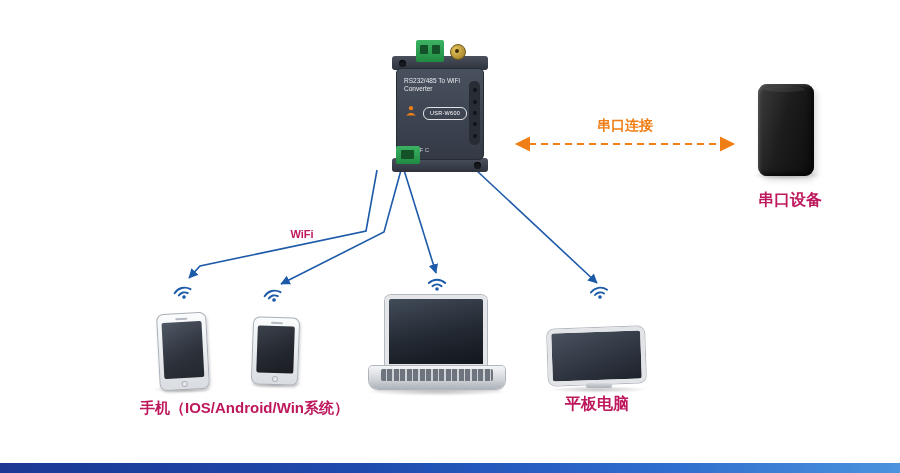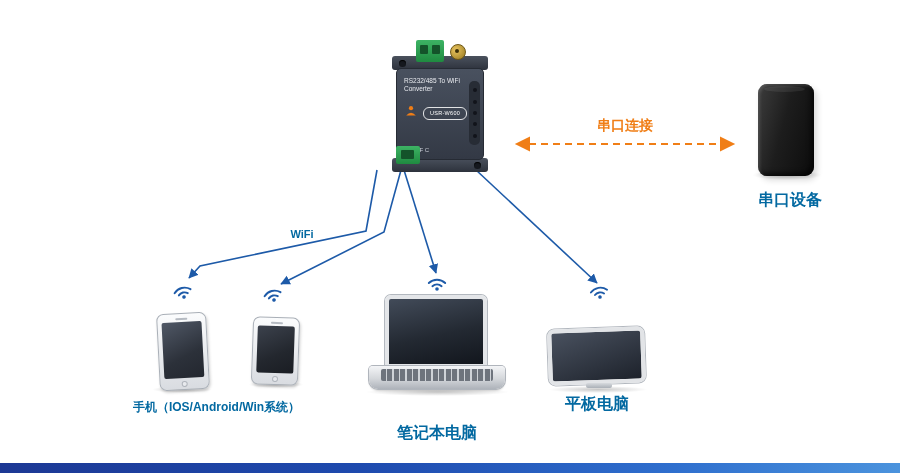--- a/index.html
+++ b/index.html
@@ -3,21 +3,21 @@
 <meta charset="utf-8">
 <style>
   html,body{margin:0;padding:0;background:#ffffff;}
   #stage{position:relative;width:900px;height:473px;background:#ffffff;overflow:hidden;
          font-family:"Liberation Sans","DejaVu Sans",sans-serif;}
   .abs{position:absolute;}
   svg.overlay{position:absolute;left:0;top:0;z-index:1;}
   .blue{fill:none;stroke:#1d5aa8;stroke-width:1.6px;}
   .orange{fill:none;stroke:#f07e16;stroke-width:2.2px;}
 
-  .label{position:absolute;z-index:3;color:#0369a1;font-size:16px;font-weight:600;text-align:center;}
+  .label{position:absolute;z-index:3;color:#be185d;font-size:16px;font-weight:600;text-align:center;}
   .label.orange-text{color:#f07e16;font-size:14px;}
 
   
   .converter{left:392px;top:40px;width:96px;height:136px;z-index:2;}
   .term{position:absolute;background:linear-gradient(#3db364,#1f8a40);border-radius:2px;z-index:3;}
   .term-top{left:24px;top:0;width:28px;height:22px;}
   .term-top::before,.term-top::after{content:"";position:absolute;top:5px;width:8px;height:9px;background:#14532a;border-radius:1px;}
   .term-top::before{left:4px;} .term-top::after{left:16px;}
   .term-bottom{left:4px;top:106px;width:24px;height:18px;}
   .term-bottom::before{content:"";position:absolute;top:4px;left:5px;width:13px;height:9px;background:#14532a;border-radius:1px;}
@@ -167,18 +167,17 @@
     <div class="keyboard"></div>
   </div>
 
   <div class="abs shadow" style="left:548px;top:386px;width:100px;height:7px;"></div>
   <div class="abs tablet"></div>
   <div class="abs tablet-stand"></div>
 
   <div class="label" style="left:272px;top:228px;width:60px;font-size:11px;">WiFi</div>
   <div class="label orange-text" style="left:565px;top:117px;width:120px;">串口连接</div>
   <div class="label" style="left:749px;top:190px;width:82px;">串口设备</div>
-  <div class="label" style="left:84px;top:399px;width:265px;font-size:12px;">手机（IOS/Android/Win系统）</div>
-  <div class="label" style="left:385px;top:423px;width:104px;">笔记本电脑</div>
+  <div class="label" style="left:112px;top:399px;width:265px;font-size:15px;">手机（IOS/Android/Win系统）</div>
   <div class="label" style="left:549px;top:394px;width:96px;">平板电脑</div>
 
   <div class="footer"></div>
 </div>
 
 </body></html>

